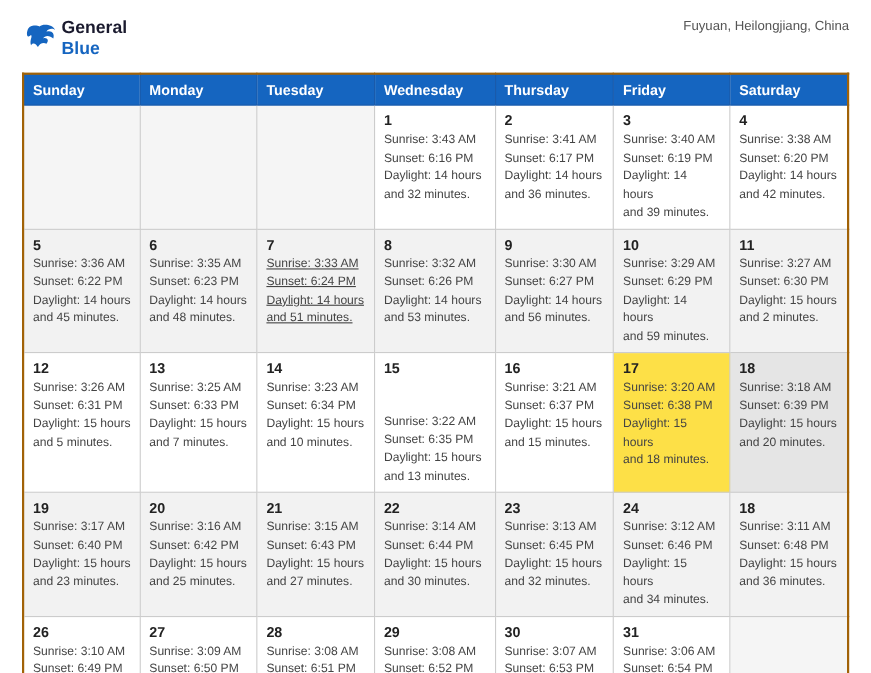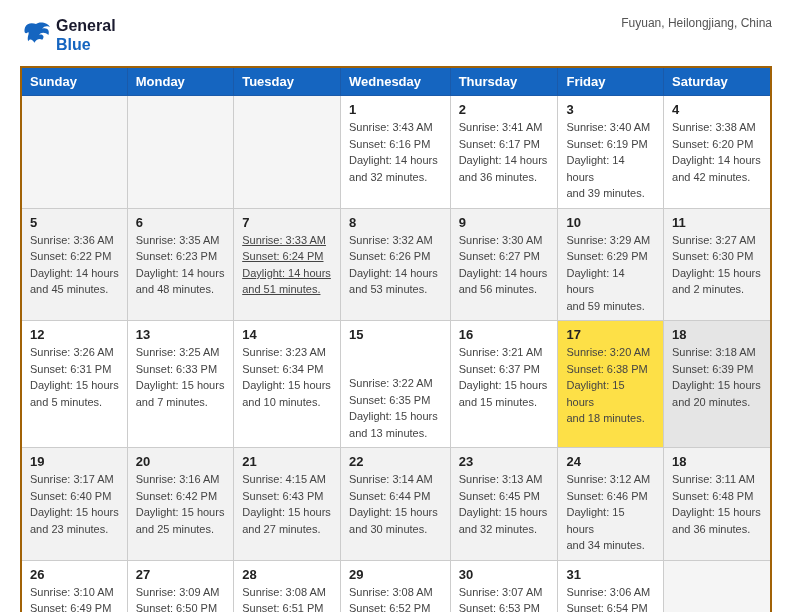--- a/index.html
+++ b/index.html
@@ -263,21 +263,21 @@
           </td>
           <td style="background: rgb(242, 242, 242);">
             <div class="day-number">20</div>
             <div class="day-info" style="white-space: pre-line;">Sunrise: 3:16 AM
 Sunset: 6:42 PM
 Daylight: 15 hours
 and 25 minutes.</div>
           </td>
           <td style="background: rgb(242, 242, 242);">
             <div class="day-number">21</div>
-            <div class="day-info" style="white-space: pre-line;">Sunrise: 4:15 AM
+            <div class="day-info" style="white-space: pre-line;">Sunrise: 3:15 AM
 Sunset: 6:43 PM
 Daylight: 15 hours
 and 27 minutes.</div>
           </td>
           <td style="background: rgb(242, 242, 242);">
             <div class="day-number">22</div>
             <div class="day-info" style="white-space: pre-line;">Sunrise: 3:14 AM
 Sunset: 6:44 PM
 Daylight: 15 hours
 and 30 minutes.</div>

